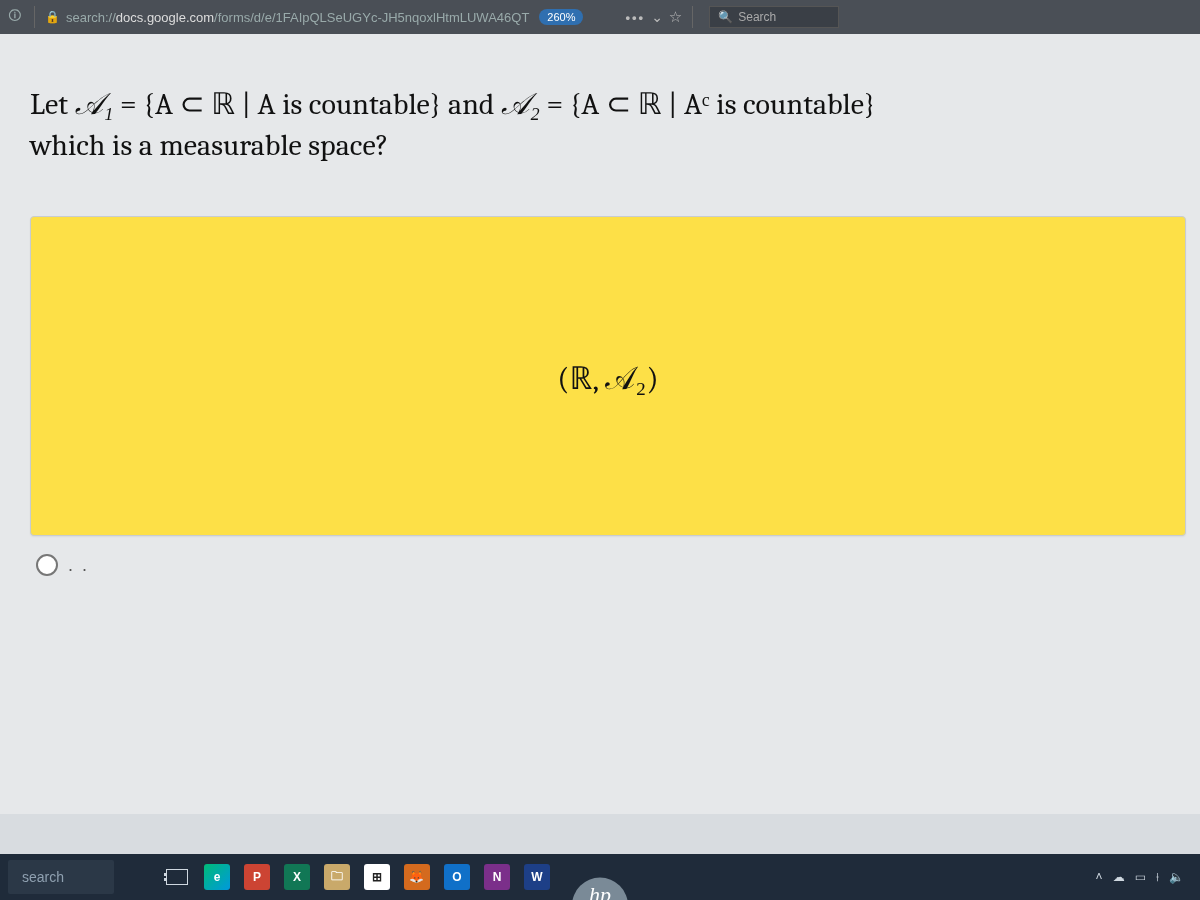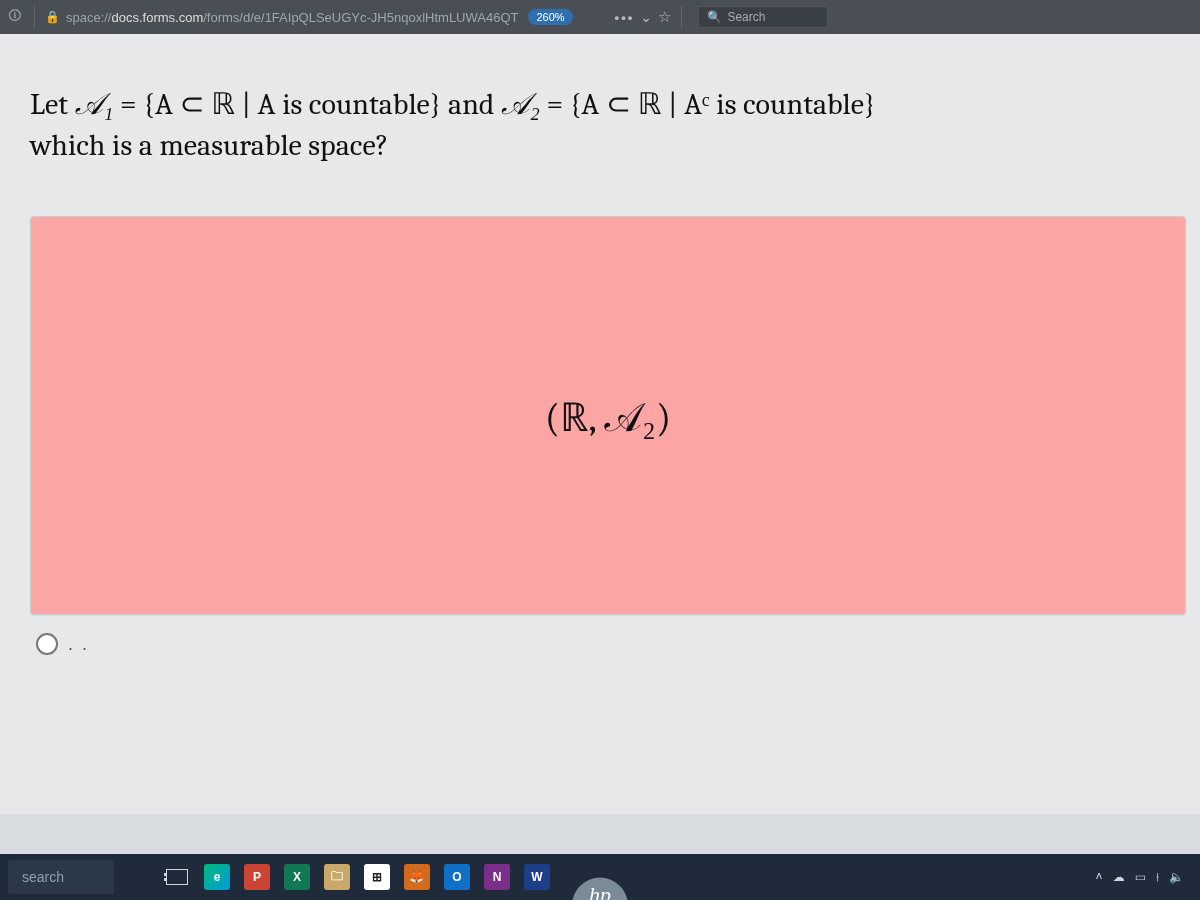--- a/index.html
+++ b/index.html
@@ -83,29 +83,29 @@
     margin-top: 10px;
   }
   .option-col {
     flex: 1;
     display: flex;
     flex-direction: column;
     align-items: flex-start;
   }
   .card {
     width: 100%;
-    height: 399px;
-    background: #fca5a5;
+    height: 320px;
+    background: #fde047;
     border: 1px solid #c8ccd0;
     border-radius: 4px;
     display: flex;
     align-items: center;
     justify-content: center;
     font-family: "Cambria","Georgia",serif;
-    font-size: 40px;
+    font-size: 32px;
     color: #111;
     margin-bottom: 18px;
     box-shadow: 0 1px 2px rgba(0,0,0,0.06);
   }
   .radio-row {
     display: flex;
     align-items: center;
     gap: 10px;
     padding-left: 6px;
   }
@@ -189,21 +189,21 @@
   }
 </style>
 </head>
 <body>
 
 <div class="browser-bar">
   <span class="shield">🛈</span>
   <span class="divider-v"></span>
   <span class="lock">🔒</span>
   <span class="url">
-    <span>space://</span><span class="domain">docs.forms.com</span><span>/forms/d/e/1FAIpQLSeUGYc-JH5nqoxlHtmLUWA46QT</span>
+    <span>search://</span><span class="domain">docs.google.com</span><span>/forms/d/e/1FAIpQLSeUGYc-JH5nqoxlHtmLUWA46QT</span>
   </span>
   <span class="zoom-badge">260%</span>
   <span class="bar-gap"></span>
   <span class="dots">•••</span>
   <span class="pocket">⌄</span>
   <span class="star">☆</span>
   <span class="divider-v"></span>
   <div class="search-box">
     <span>🔍</span>
     <span>Search</span>

